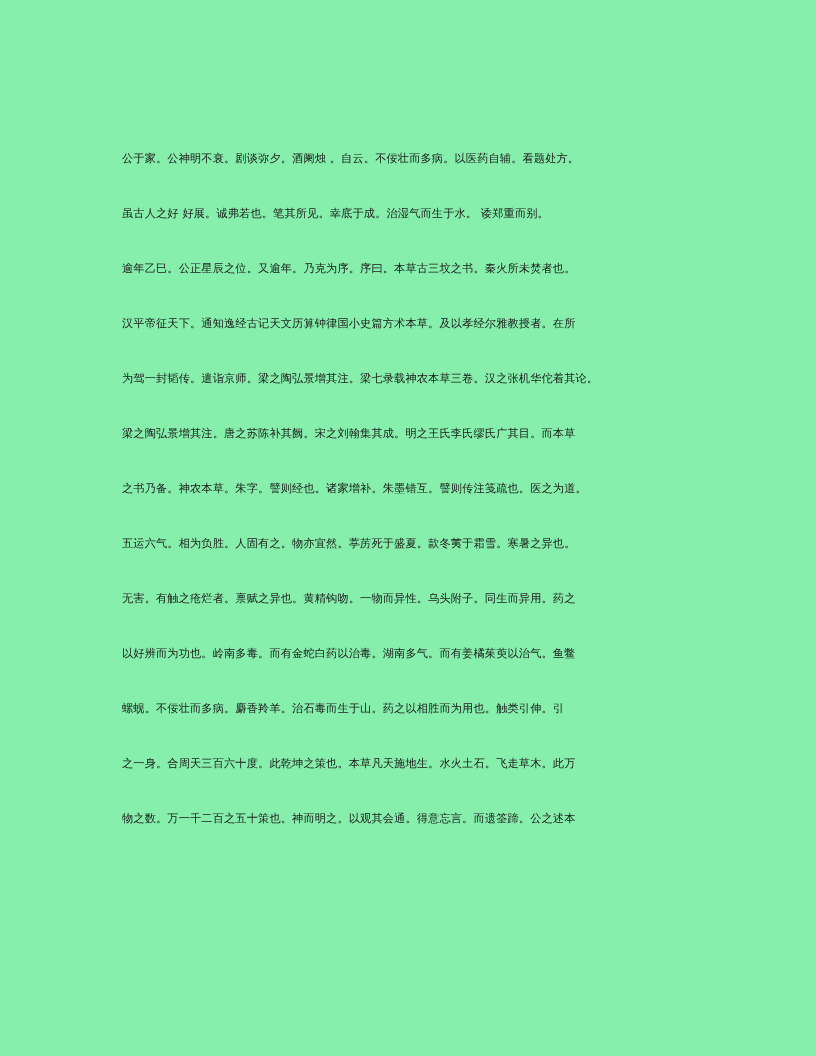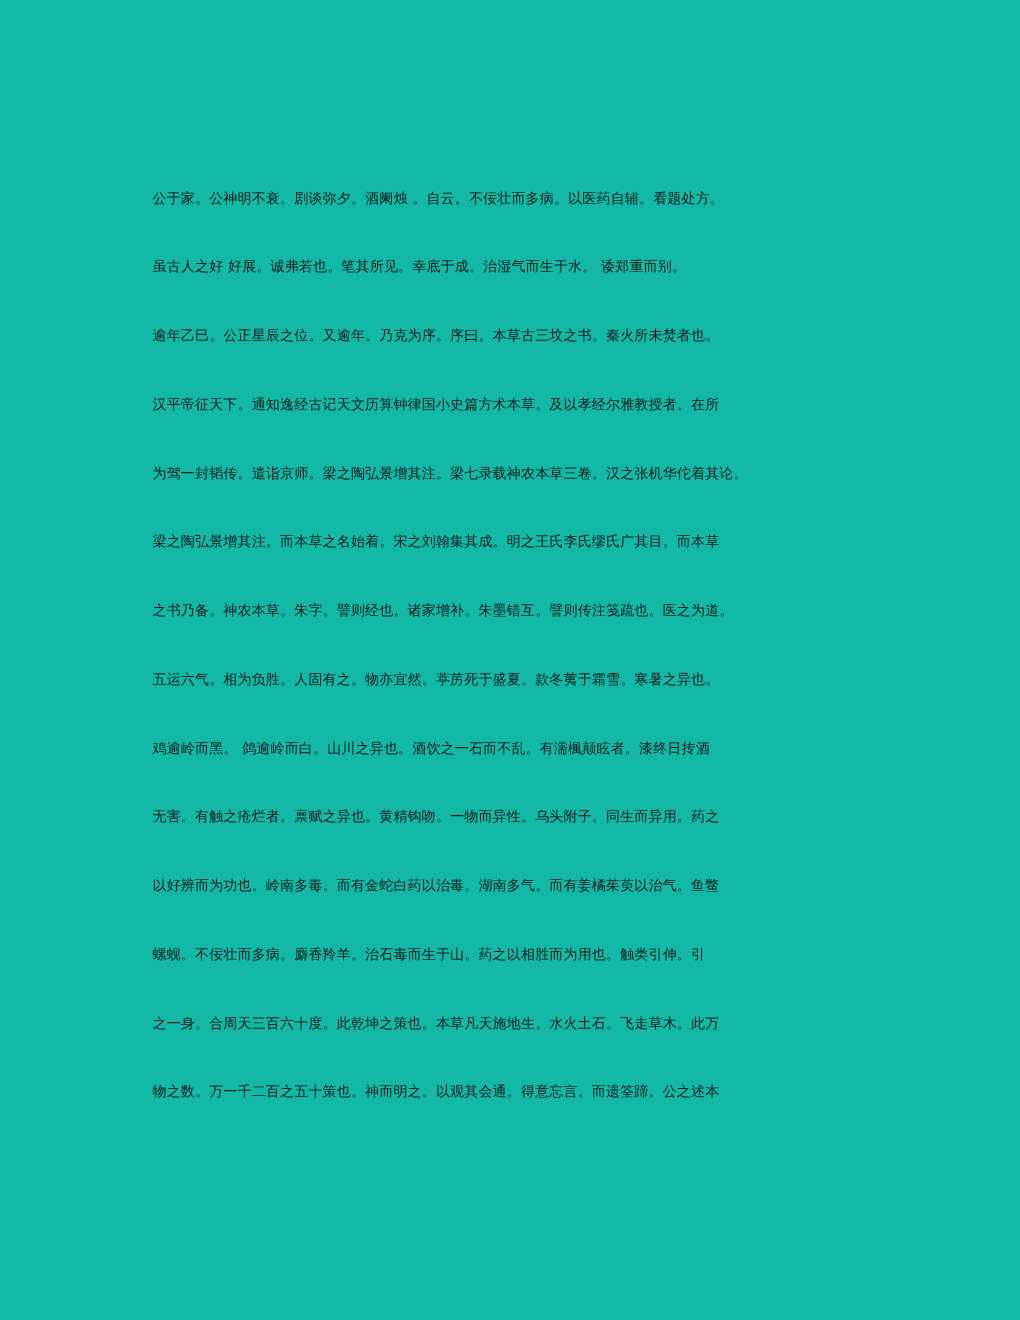--- a/index.html
+++ b/index.html
@@ -14,21 +14,21 @@
     font-family: "DejaVu Sans", "Liberation Sans", sans-serif;
     color: #1a1a1a;
     -webkit-font-smoothing: none;
   }
   .page {
     position: relative;
     width: 816px;
     height: 1056px;
     box-sizing: border-box;
     padding: 95px 36px 0 122px;
-    background: #14b8a6;
+    background: #86efac;
     overflow: hidden;
   }
   .doc-body {
     font-size: 11.2px;
     line-height: 18.35px;
     letter-spacing: 0.15px;
     text-align: left;
     white-space: pre-wrap;
     word-break: break-all;
   }
@@ -42,24 +42,23 @@
 <body>
 
 <div class="page">
   <div class="doc-body">
 
     <div class="para-line">公于家。公神明不衰。剧谈弥夕。酒阑烛 。自云。不佞壮而多病。以医药自辅。看题处方。</div>
     <div class="para-line">虽古人之好 好展。诚弗若也。笔其所见。幸底于成。治湿气而生于水。 诿郑重而别。</div>
     <div class="para-line">逾年乙巳。公正星辰之位。又逾年。乃克为序。序曰。本草古三坟之书。秦火所未焚者也。</div>
     <div class="para-line">汉平帝征天下。通知逸经古记天文历算钟律国小史篇方术本草。及以孝经尔雅教授者。在所</div>
     <div class="para-line">为驾一封韬传。遣诣京师。梁之陶弘景增其注。梁七录载神农本草三卷。汉之张机华佗着其论。</div>
-    <div class="para-line">梁之陶弘景增其注。而本草之名始着。宋之刘翰集其成。明之王氏李氏缪氏广其目。而本草</div>
+    <div class="para-line">梁之陶弘景增其注。唐之苏陈补其阙。宋之刘翰集其成。明之王氏李氏缪氏广其目。而本草</div>
     <div class="para-line">之书乃备。神农本草。朱字。譬则经也。诸家增补。朱墨错互。譬则传注笺疏也。医之为道。</div>
     <div class="para-line">五运六气。相为负胜。人固有之。物亦宜然。葶苈死于盛夏。款冬荑于霜雪。寒暑之异也。</div>
-    <div class="para-line">鸡逾岭而黑。 鸽逾岭而白。山川之异也。酒饮之一石而不乱。有濡楓颠眩者。漆终日抟酒</div>
     <div class="para-line">无害。有触之疮烂者。禀赋之异也。黄精钩吻。一物而异性。乌头附子。同生而异用。药之</div>
     <div class="para-line">以好辨而为功也。岭南多毒。而有金蛇白药以治毒。湖南多气。而有姜橘茱萸以治气。鱼鳖</div>
     <div class="para-line">螺蚬。不佞壮而多病。麝香羚羊。治石毒而生于山。药之以相胜而为用也。触类引伸。引</div>
     <div class="para-line">之一身。合周天三百六十度。此乾坤之策也。本草凡天施地生。水火土石。飞走草木。此万</div>
     <div class="para-line">物之数。万一千二百之五十策也。神而明之。以观其会通。得意忘言。而遗筌蹄。公之述本</div>
     
     
     
     
     

